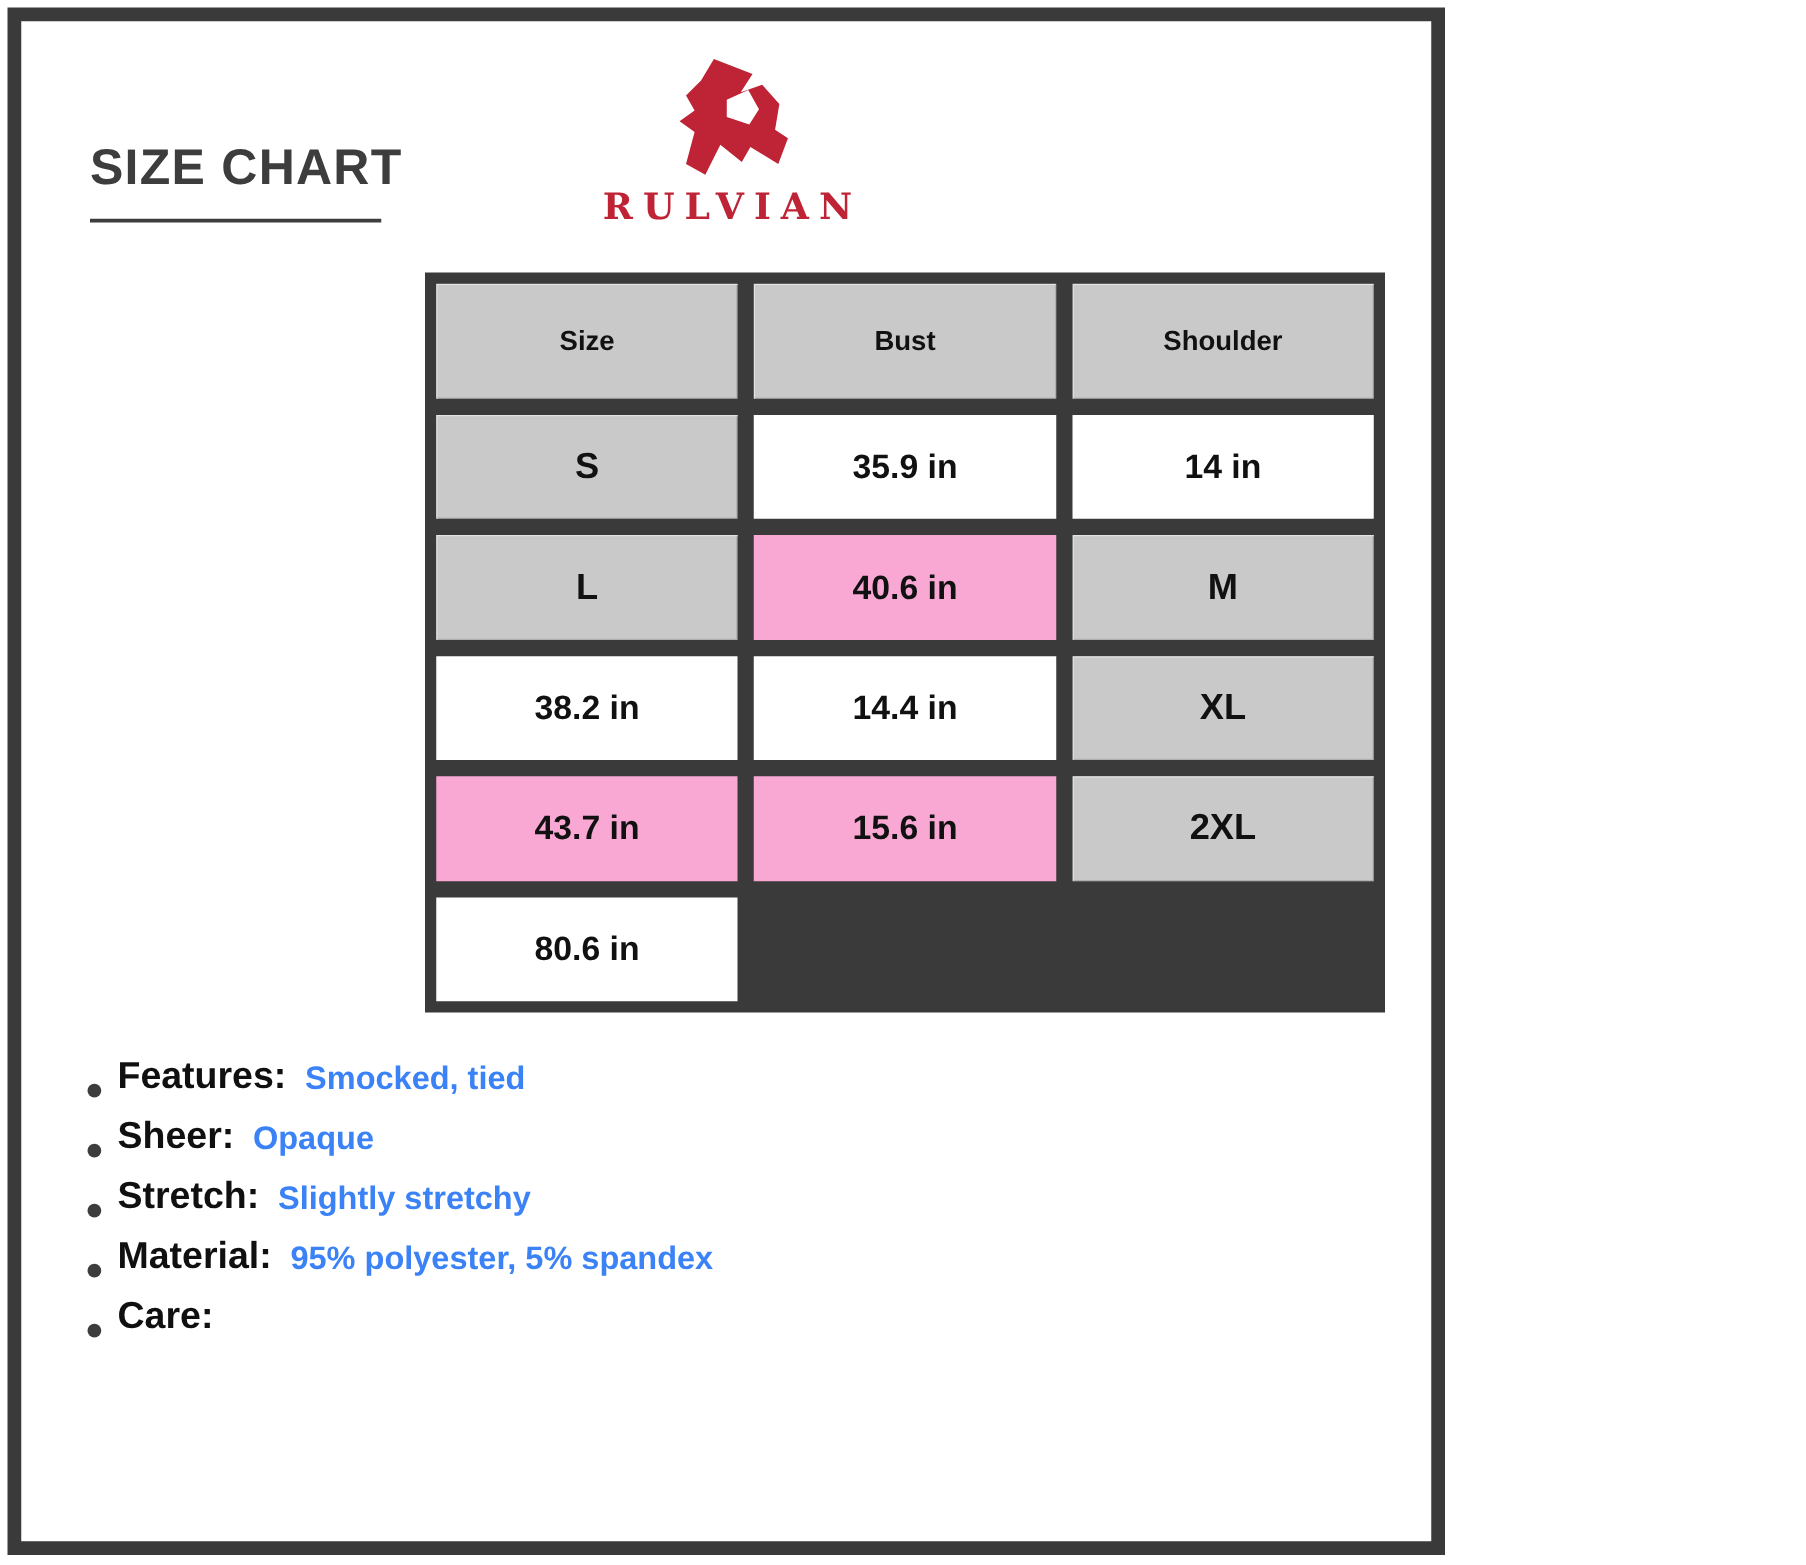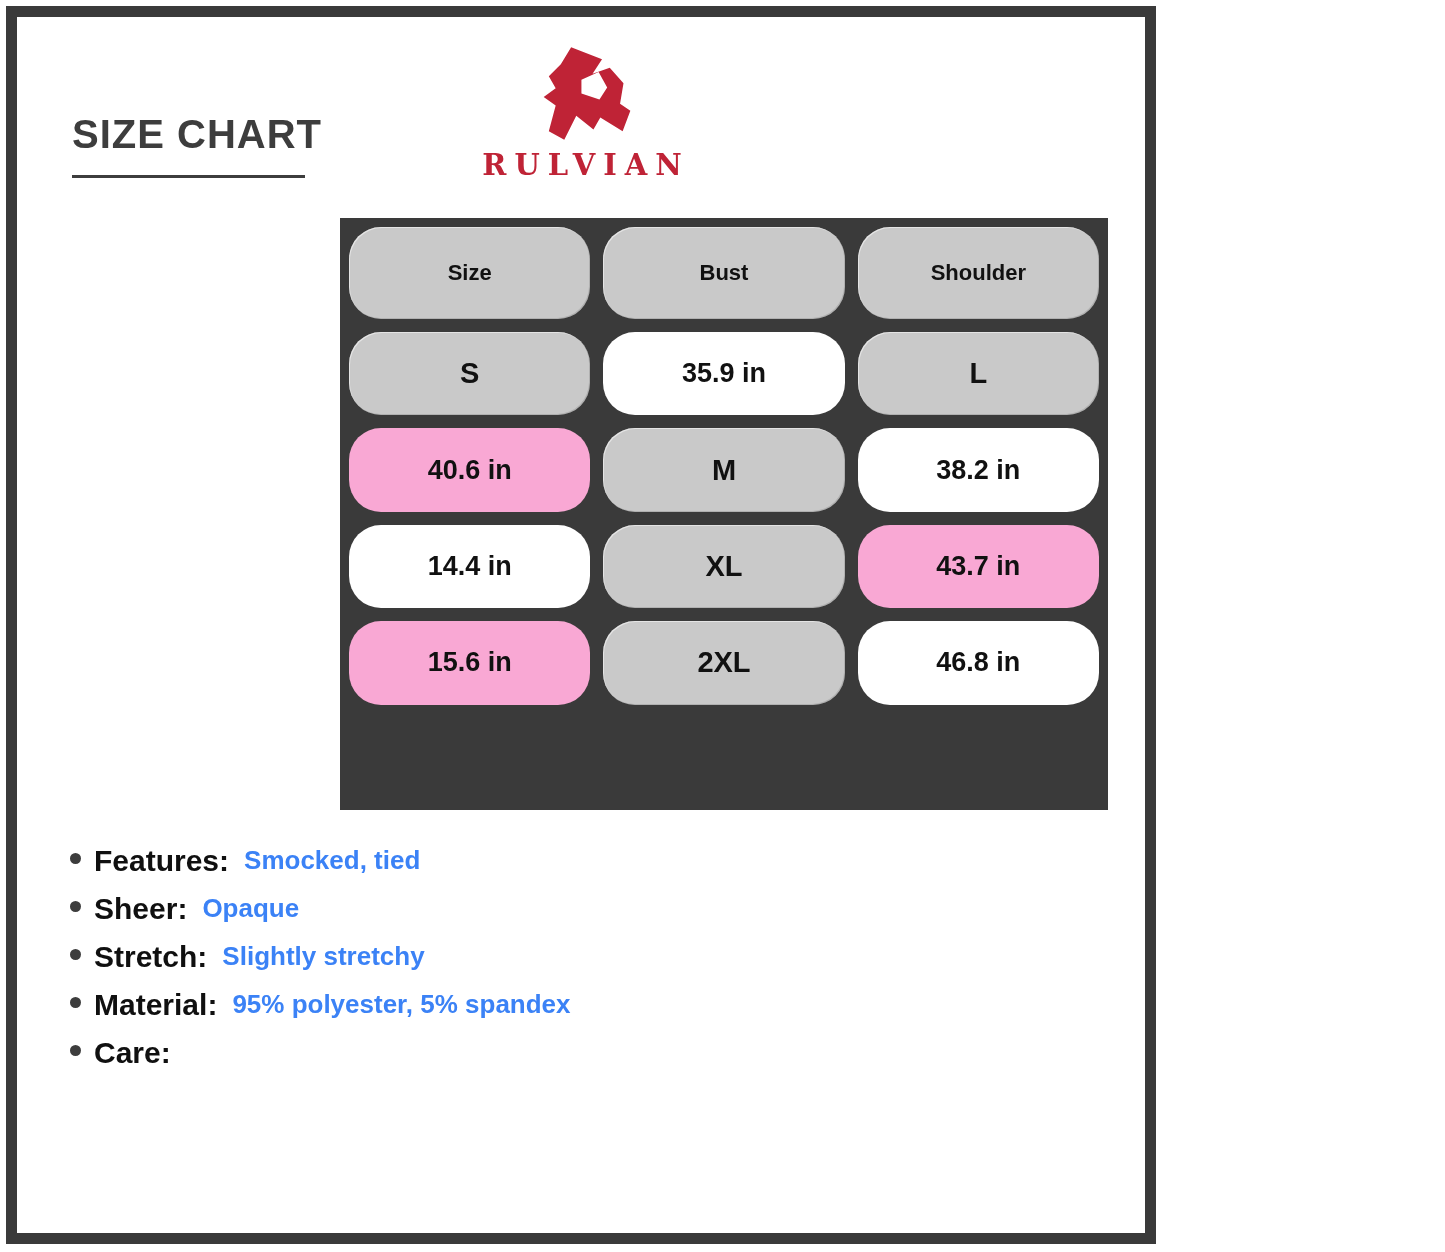--- a/index.html
+++ b/index.html
@@ -27,35 +27,35 @@
   }
   
   .size-table{
     position:absolute;left:340px;top:218px;width:768px;height:592px;
     background:#3a3a3a;box-sizing:border-box;padding:9px;
     display:grid;grid-template-columns:repeat(3,1fr);
     grid-template-rows:92px repeat(5,83.4px);gap:13px;
   }
   .cell{
     display:flex;align-items:center;justify-content:center;
-    color:#111111;font-weight:bold;border-radius:32px;
+    color:#111111;font-weight:bold;
   }
   .cell.head{
     background:#c9c9c9;font-size:22px;
     box-shadow:inset 1px 1px 0 rgba(255,255,255,.5), inset -1px -1px 0 rgba(0,0,0,.12);
   }
   .cell.size{
     background:#c9c9c9;font-size:29px;
     box-shadow:inset 1px 1px 0 rgba(255,255,255,.5), inset -1px -1px 0 rgba(0,0,0,.12);
   }
   .cell.val{background:#ffffff;font-size:27px;}
   .cell.val.alt{background:#f9a8d4;}
   
   .details{position:absolute;left:70px;top:843px;}
-  .detail-item{display:flex;align-items:center;margin-bottom:13px;height:35px;}
+  .detail-item{display:flex;align-items:flex-end;margin-bottom:13px;height:35px;}
   .bullet{
     width:11px;height:11px;border-radius:50%;background:#3d3d3d;
     margin-right:13px;flex:0 0 auto;margin-top:-4px;
   }
   .detail-label{font-size:30px;font-weight:bold;color:#101010;margin-right:15px;white-space:nowrap;}
   .detail-value{font-size:26px;font-weight:bold;color:#3b82f6;white-space:nowrap;}
 </style>
 </head>
 <body>
 
@@ -75,34 +75,35 @@
     <div class="brand-name">RULVIAN</div>
   </div>
 
   <div class="size-table">
     <div class="cell head">Size</div>
     <div class="cell head">Bust</div>
     <div class="cell head">Shoulder</div>
 
     <div class="cell size">S</div>
     <div class="cell val">35.9 in</div>
+    <div class="cell val">14 in</div>
 
     <div class="cell size">L</div>
     <div class="cell val alt">40.6 in</div>
 
     <div class="cell size">M</div>
     <div class="cell val">38.2 in</div>
     <div class="cell val">14.4 in</div>
 
     <div class="cell size">XL</div>
     <div class="cell val alt">43.7 in</div>
     <div class="cell val alt">15.6 in</div>
 
     <div class="cell size">2XL</div>
-    <div class="cell val">46.8 in</div>
+    <div class="cell val">80.6 in</div>
   </div>
 
   <div class="details">
     <div class="detail-item">
       <span class="bullet"></span>
       <span class="detail-label">Features:</span>
       <span class="detail-value">Smocked, tied</span>
     </div>
     <div class="detail-item">
       <span class="bullet"></span>

